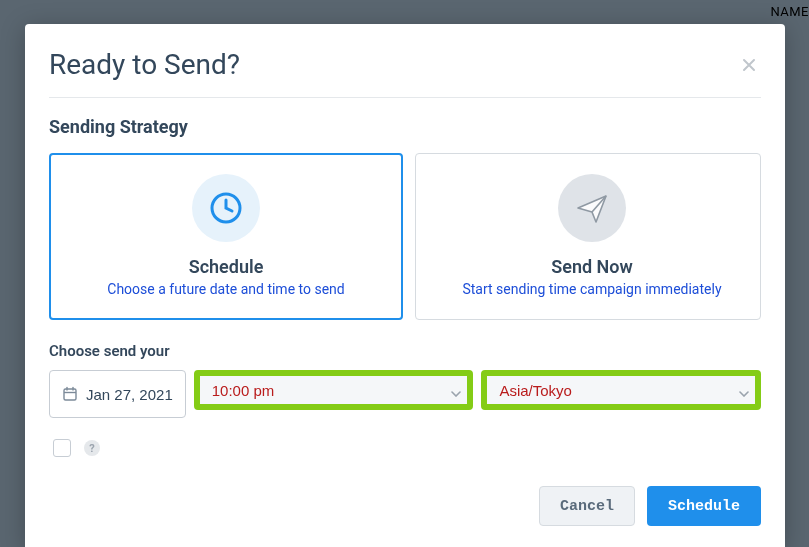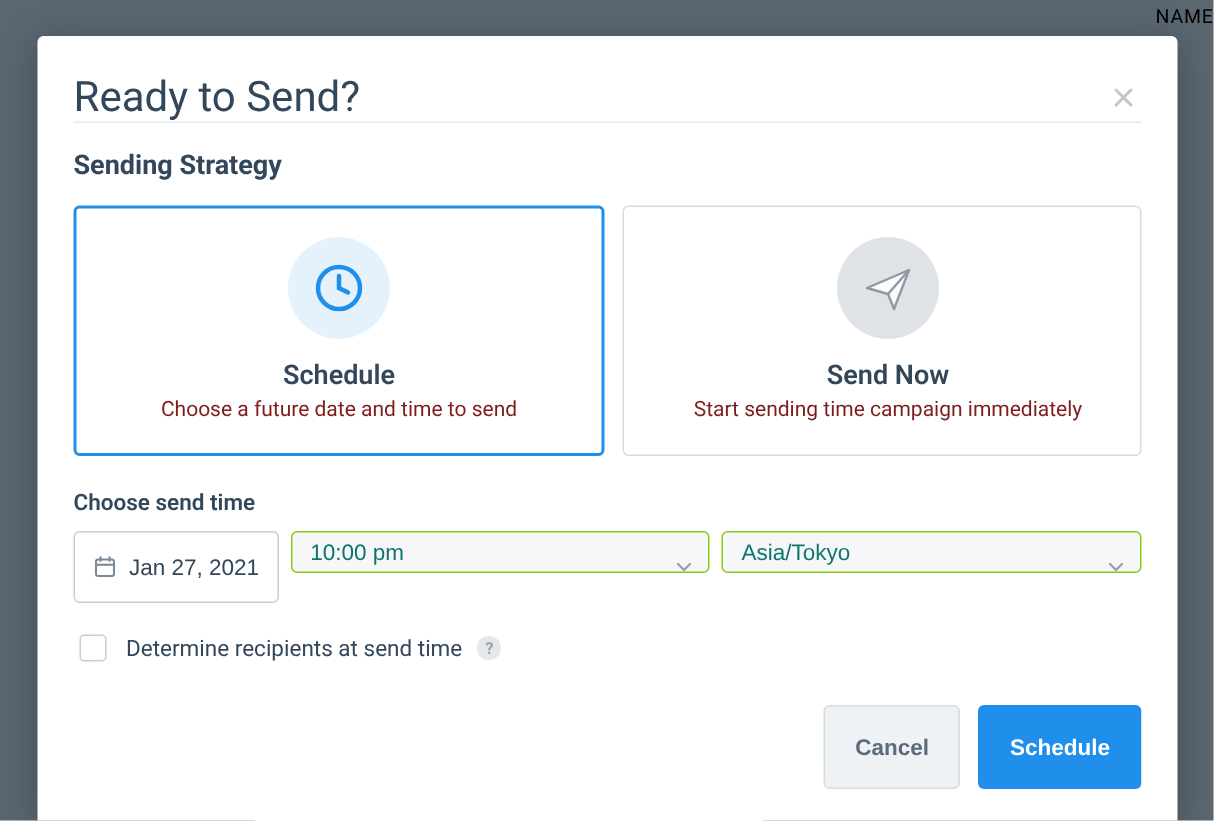--- a/index.html
+++ b/index.html
@@ -20,20 +20,21 @@
     left:25px; top:24px;
     width:760px;
     background:#ffffff;
     border-radius:4px;
     box-shadow:0 4px 24px rgba(0,0,0,0.25);
     padding:24px 24px 24px 24px;
   }
   .modal-header {
     display:flex; align-items:center; justify-content:space-between;
     border-bottom:1px solid #e5e8eb;
+    padding-bottom:16px;
     margin-bottom:18px;
   }
   .modal-title {
     font-size:28px;
     font-weight:400;
     color:#33475b;
     margin:0;
   }
   .close-btn {
     background:none; border:none; cursor:pointer;
@@ -64,21 +65,21 @@
     width:68px; height:68px; border-radius:50%;
     background:#e6f2fb;
     display:flex; align-items:center; justify-content:center;
     margin:0 auto 14px auto;
   }
   .card-icon.grey { background:#dfe3e8; }
   .card-title {
     font-size:18px; font-weight:600; color:#33475b; margin-bottom:4px;
   }
   .card-sub {
-    font-size:14px; color:#7f1d1d;
+    font-size:14px; color:#1d4ed8;
   }
   .field-label {
     font-size:15px; font-weight:600; color:#33475b; margin-bottom:10px;
   }
   .controls-row {
     display:flex; gap:8px; margin-bottom:18px;
   }
   .date-btn {
     display:flex; align-items:center; gap:8px;
     height:48px;
@@ -88,26 +89,26 @@
     padding:16px 12px;
     font-size:15px; color:#33475b;
     cursor:pointer;
     white-space:nowrap;
   }
   .select-wrap {
     position:relative;
     flex:1;
   }
   .select-wrap select {
-    width:100%; height:28px;
-    border:1px solid #84cc16;
+    width:100%; height:40px;
+    border:6px solid #84cc16;
     border-radius:4px;
     background:#f5f7f9;
     padding:0 34px 0 12px;
-    font-size:15px; color:#0f766e;
+    font-size:15px; color:#b91c1c;
     appearance:none; -webkit-appearance:none;
     cursor:pointer;
   }
   .select-wrap .caret {
     position:absolute; right:12px; top:50%; transform:translateY(-50%);
     pointer-events:none;
     color:#9aa3ad;
   }
   .checkbox-row {
     display:flex; align-items:center; gap:10px;
@@ -126,26 +127,27 @@
     width:16px; height:16px; border-radius:50%;
     background:#e5e8eb;
     color:#9aa3ad;
     font-size:11px; font-weight:700;
     display:inline-flex; align-items:center; justify-content:center;
   }
   .footer {
     display:flex; justify-content:flex-end; gap:12px;
   }
   .btn {
-    height:56px;
+    height:40px;
     border-radius:4px;
     padding:0 20px;
     font-size:15px; font-weight:600;
     cursor:pointer;
     border:1px solid transparent;
+    font-family:Liberation Mono, monospace;
   }
   .btn-secondary {
     background:#eff2f5; color:#5a6b7b; border-color:#d6dbe0;
   }
   .btn-primary {
     background:#1f8feb; color:#fff;
   }
   svg { display:block; }
 </style>
 </head>
@@ -187,21 +189,21 @@
           <path d="M4 18 L32 6 L22 32 L18 22 L4 18 Z" fill="#fbfbfc" stroke="#8f99a3" stroke-width="1.6" stroke-linejoin="round"></path>
           <path d="M32 6 L18 22" fill="none" stroke="#8f99a3" stroke-width="1.6"></path>
         </svg>
       </div>
       <div class="card-title">Send Now</div>
       <div class="card-sub">Start sending time campaign immediately</div>
     </div>
 
   </div>
 
-  <div class="field-label">Choose send time</div>
+  <div class="field-label">Choose send your</div>
 
   <div class="controls-row">
 
     <button class="date-btn">
       <span>
         <svg width="16" height="16" viewBox="0 0 16 16">
           <rect x="2" y="3" width="12" height="11" rx="1.5" fill="none" stroke="#7c8a99" stroke-width="1.4"></rect>
           <line x1="2" y1="6.5" x2="14" y2="6.5" stroke="#7c8a99" stroke-width="1.4"></line>
           <line x1="5" y1="1.5" x2="5" y2="4" stroke="#7c8a99" stroke-width="1.4" stroke-linecap="round"></line>
           <line x1="11" y1="1.5" x2="11" y2="4" stroke="#7c8a99" stroke-width="1.4" stroke-linecap="round"></line>
@@ -229,21 +231,20 @@
         <svg width="10" height="6" viewBox="0 0 10 6">
             <path d="M1 1 L5 5 L9 1" fill="none" stroke="currentColor" stroke-width="1.6" stroke-linecap="round"></path>
           </svg>
       </span>
     </div>
 
   </div>
 
   <label class="checkbox-row">
     <input type="checkbox" style="">
-    <span>Determine recipients at send time</span>
     <span class="info-icon">?</span>
   </label>
 
   <div class="footer">
     <button class="btn btn-secondary">Cancel</button>
     <button class="btn btn-primary">Schedule</button>
   </div>
 
 </div>
 

